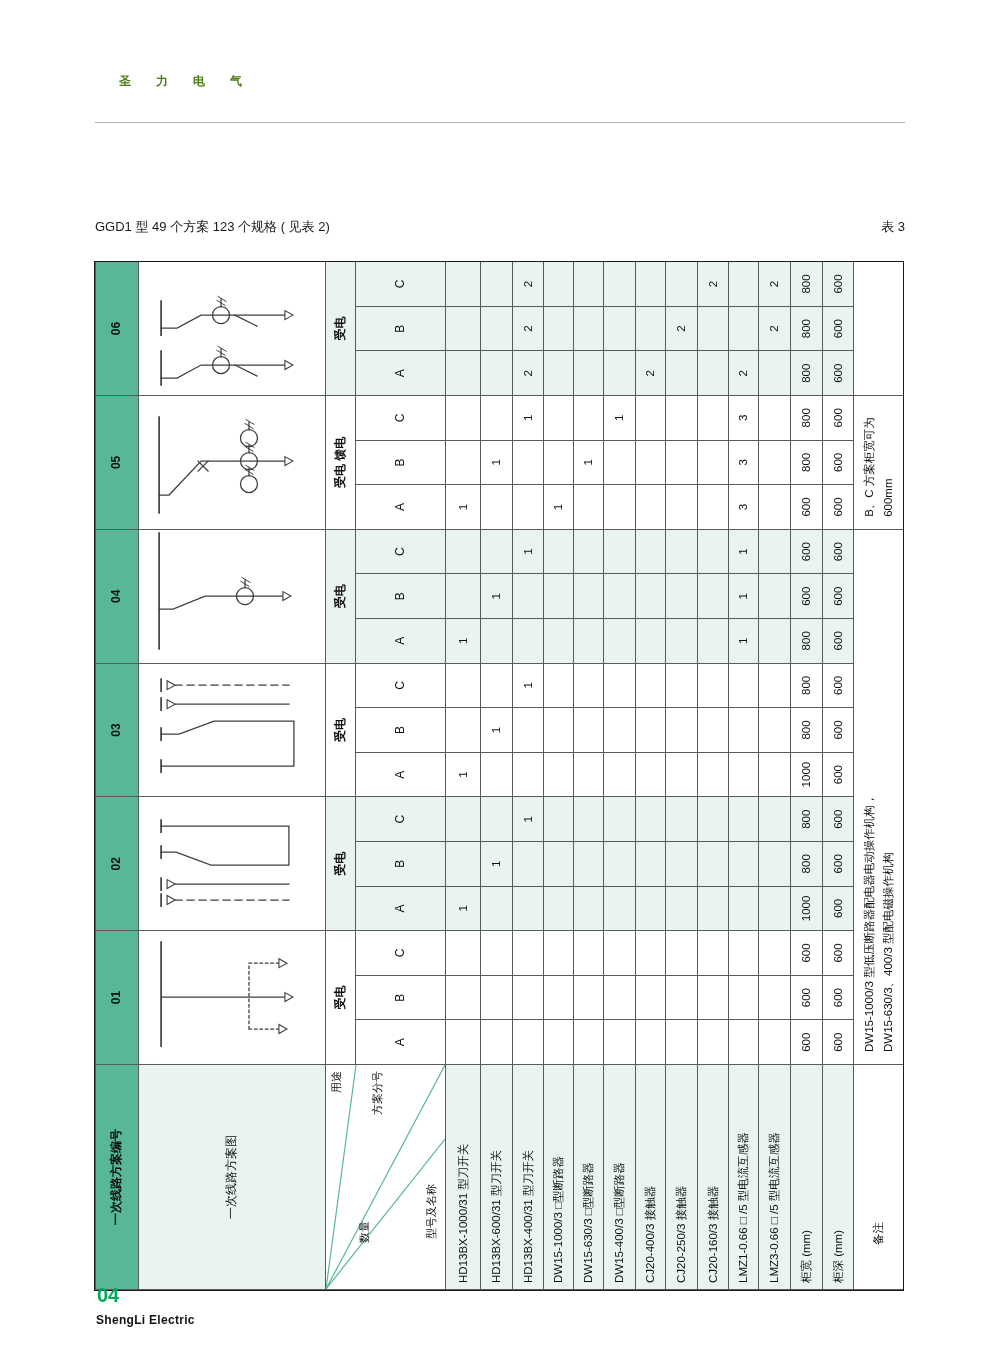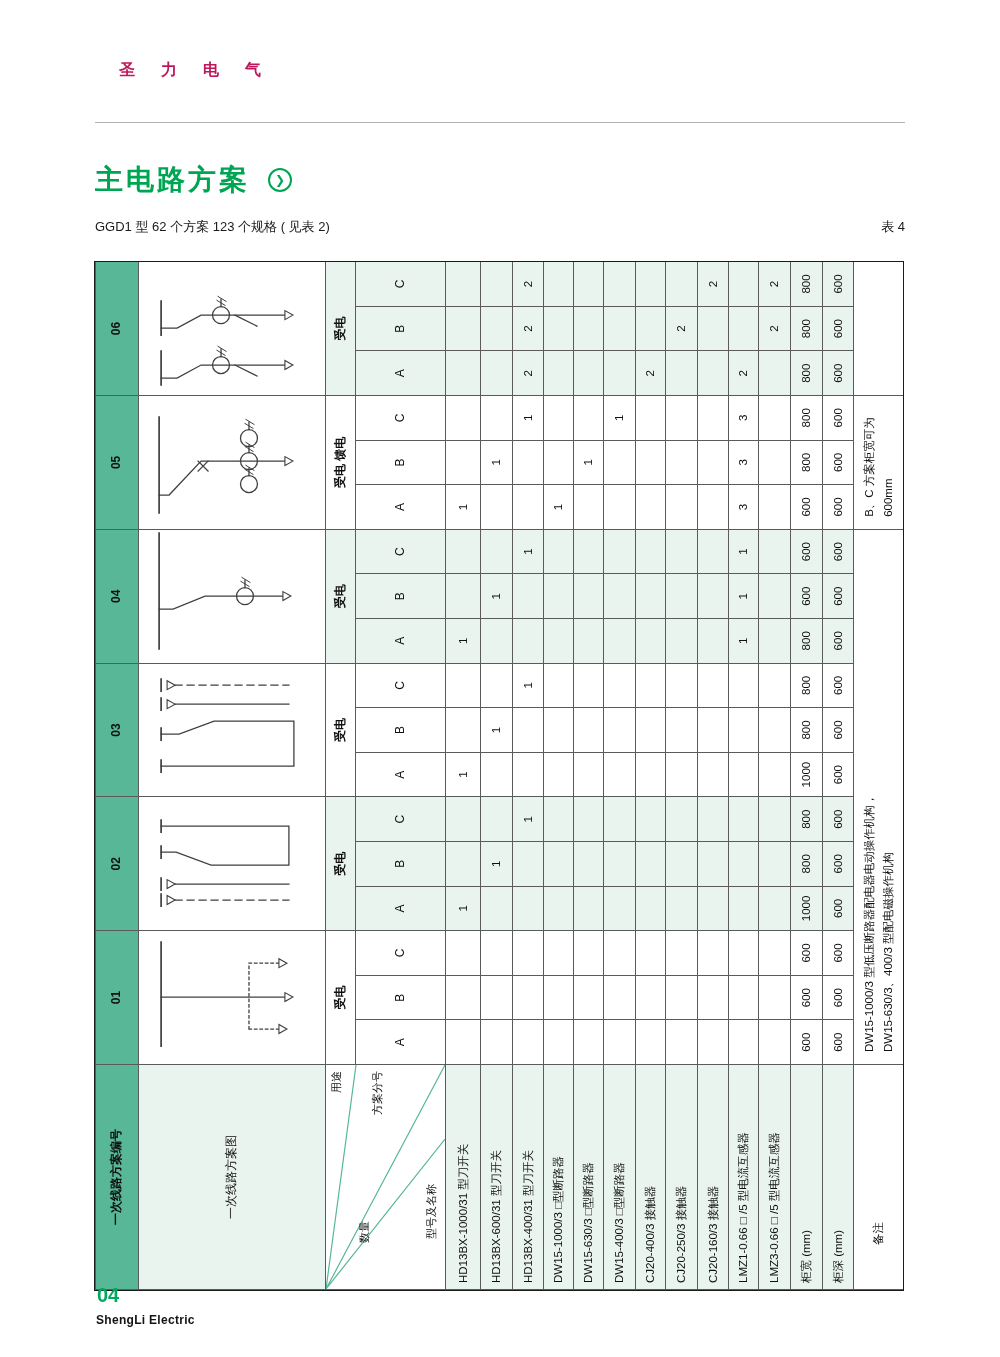--- a/index.html
+++ b/index.html
@@ -2,22 +2,22 @@
 <html><head>
 <meta charset="utf-8">
 <style>
   html,body{margin:0;padding:0;background:#ffffff;}
   .page{position:relative;width:1000px;height:1357px;background:#ffffff;overflow:hidden;
         font-family:"Liberation Sans","DejaVu Sans",sans-serif;color:#111;}
   
   .logo{position:absolute;left:95px;top:50px;}
   .logo-en{font-size:32px;font-weight:800;color:#00946f;letter-spacing:1px;line-height:1;}
   .logo-reg{font-size:13px;font-weight:700;color:#00946f;vertical-align:14px;}
-  .logo-cn{margin-top:10px;margin-left:24px;font-size:16px;font-weight:700;letter-spacing:11px;
-           font-family:"Liberation Serif","DejaVu Serif",serif;color:#be185d;}
+  .logo-cn{margin-top:23px;margin-left:24px;font-size:12px;font-weight:700;letter-spacing:11px;
+           font-family:"Liberation Serif","DejaVu Serif",serif;color:#4d7c0f;}
   .rule{position:absolute;left:95px;top:122px;width:810px;height:1px;background:#b3b3b3;}
   .title-row{position:absolute;left:95px;top:162px;height:36px;display:flex;align-items:center;}
   .page-title{font-size:28px;font-weight:600;color:#00a553;letter-spacing:3px;line-height:1;}
   .title-icon{display:inline-flex;align-items:center;justify-content:center;margin-left:18px;
               width:20px;height:20px;border:2.5px solid #00a553;border-radius:50%;
               font-size:12px;font-weight:700;color:#00a553;}
   .subtitle-row{position:absolute;left:95px;top:218px;width:810px;display:flex;
                 justify-content:space-between;font-size:13px;color:#1a1a1a;}
   
   .table-rot{position:absolute;left:95px;top:262px;width:808px;height:1028px;}
@@ -43,28 +43,24 @@
 </head>
 <body>
 
 <div class="page">
 
   <div class="logo">
     <div class="logo-cn">圣 力 电 气</div>
   </div>
   <div class="rule"></div>
 
-  <div class="title-row">
-    <span class="page-title">主电路方案</span>
-    <span class="title-icon">❯</span>
-  </div>
 
   <div class="subtitle-row">
-    <span>GGD1 型 62 个方案 123 个规格 ( 见表 2)</span>
-    <span>表 4</span>
+    <span>GGD1 型 49 个方案 123 个规格 ( 见表 2)</span>
+    <span>表 3</span>
   </div>
 
   <div class="table-rot">
     <div class="logical" id="logical">
         <div class="cell green b12" style="left: 0px; top: 0px; width: 225px; height: 43px;">一次线路方案编号</div>
         <div class="cell tint f12" style="left: 0px; top: 43px; width: 225px; height: 187px;">一次线路方案图</div>
         <div class="cell" style="left: 0px; top: 230px; width: 225px; height: 120px;">
           <svg style="position:absolute;left:0;top:0" width="224" height="119" viewBox="0 0 224 119">
      <path d="M0 0 L224 30 M0 0 L224 119 M0 0 L150 119" stroke="#57b797" stroke-width="1.2" fill="none"></path>
    </svg>

